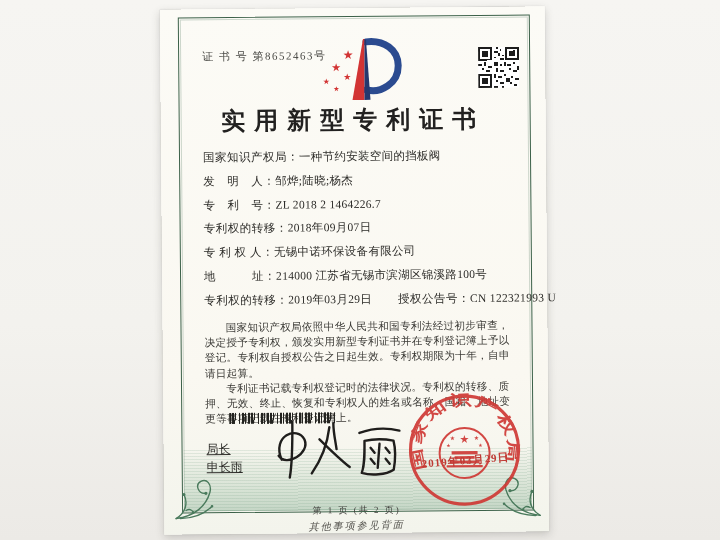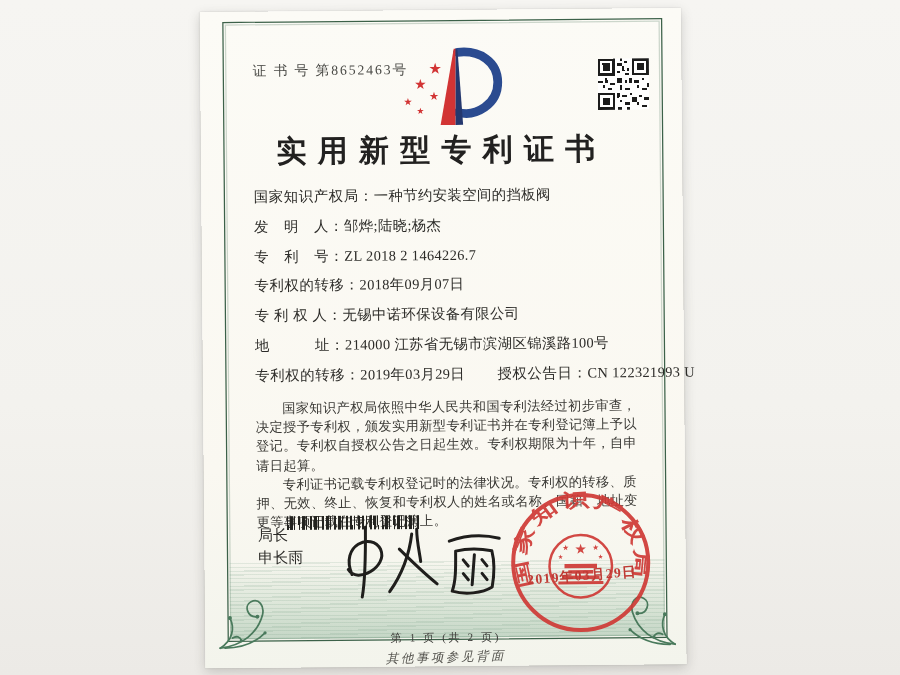--- a/index.html
+++ b/index.html
@@ -47,21 +47,21 @@
     margin:0;text-indent:2em;font-size:10.6px;line-height:15.2px;color:#3a3935;
     letter-spacing:.3px;
   }
   .barcode{
     position:absolute;left:66px;top:404px;width:106px;height:11px;
     background:repeating-linear-gradient(90deg,
       #23231f 0 1.5px, rgba(0,0,0,0) 1.5px 3px,
       #23231f 3px 5.2px, rgba(0,0,0,0) 5.2px 6.2px,
       #23231f 6.2px 7px, rgba(0,0,0,0) 7px 9.5px);
   }
-  .signer{position:absolute;left:43px;top:410px;font-size:12px;color:#2d2c29;line-height:18px;}
+  .signer{position:absolute;left:43px;top:431px;font-size:12px;color:#2d2c29;line-height:18px;text-decoration:underline;}
   .signature{position:absolute;left:98px;top:405px;}
   .seal{position:absolute;left:242px;top:384px;}
   .seal-date{
     position:absolute;left:238px;top:446px;width:128px;text-align:center;
     color:#bf3b35;font-size:11px;font-weight:700;letter-spacing:1px;
     transform:rotate(-4deg);
   }
   .page-info{
     position:absolute;left:0;right:0;top:496px;text-align:center;
     font-size:9px;color:#3e3d3a;letter-spacing:2px;
@@ -192,21 +192,21 @@
       <div class="row">
         <span class="lbl">专利权的转移：</span><span class="val">2018年09月07日</span>
       </div>
       <div class="row">
         <span class="lbl">专 利 权 人：</span><span class="val">无锡中诺环保设备有限公司</span>
       </div>
       <div class="row">
         <span class="lbl">地　　　址：</span><span class="val">214000 江苏省无锡市滨湖区锦溪路100号</span>
       </div>
       <div class="row">
-        <span class="lbl">专利权的转移：</span><span class="val">2019年03月29日</span><span class="grant-gap"></span><span class="lbl">授权公告日：</span><span class="val">CN 122321993 U</span>
+        <span class="lbl">专利权的转移：</span><span class="val">2019年03月29日</span><span class="grant-gap"></span><span class="lbl">授权公告号：</span><span class="val">CN 122321993 U</span>
       </div>
     </div>
 
     <div class="paras">
       <p>国家知识产权局依照中华人民共和国专利法经过初步审查，决定授予专利权，颁发实用新型专利证书并在专利登记簿上予以登记。专利权自授权公告之日起生效。专利权期限为十年，自申请日起算。</p>
       <p>专利证书记载专利权登记时的法律状况。专利权的转移、质押、无效、终止、恢复和专利权人的姓名或名称、国籍、地址变更等事项记载在专利登记簿上。</p>
     </div>
 
     <div class="barcode"></div>
 

